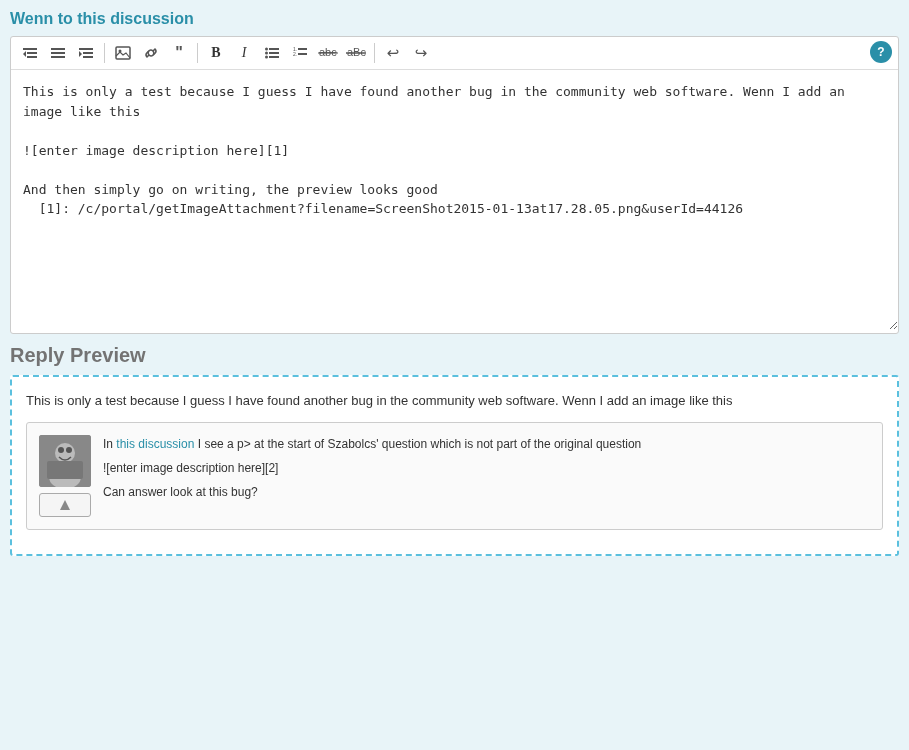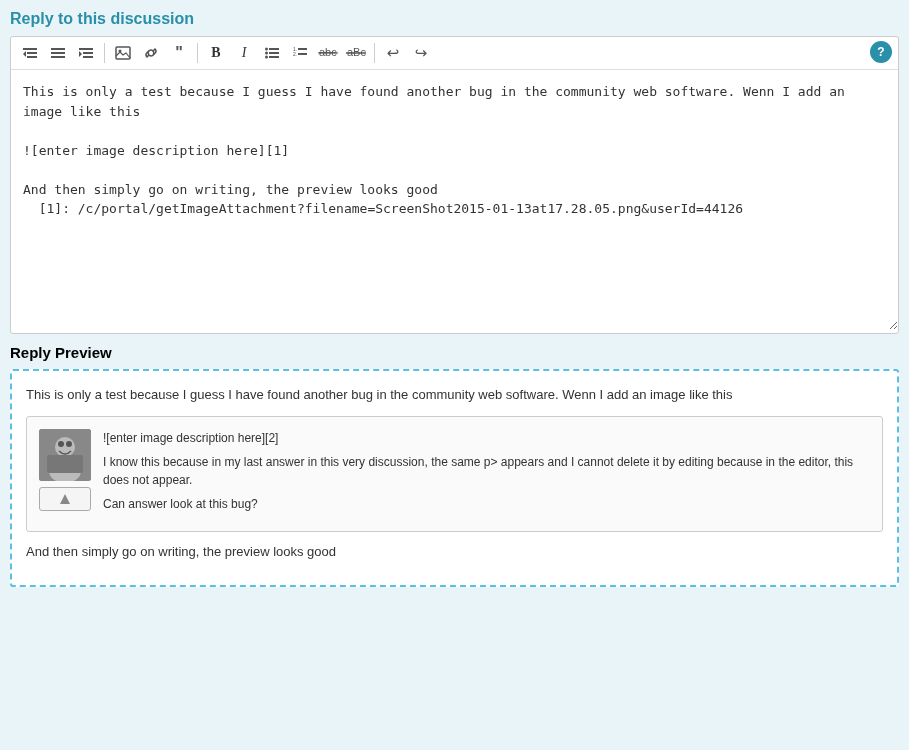--- a/index.html
+++ b/index.html
@@ -90,22 +90,22 @@
 
     .preview-section {
       background: #fff;
       border: 2px dashed #5bc0de;
       border-radius: 3px;
       padding: 0;
       position: relative;
     }
 
     .preview-title {
-      color: #000000;
-      font-size: 15px;
+      color: #737373;
+      font-size: 20px;
       font-weight: bold;
       margin-bottom: 8px;
     }
 
     .preview-content {
       padding: 14px;
       font-size: 13px;
       color: #333;
       line-height: 1.6;
       overflow-y: auto;
@@ -167,21 +167,21 @@
       margin-bottom: 6px;
     }
 
     .preview-para {
       margin-bottom: 8px;
     }
   </style>
 </head>
 <body>
 
-<h1 class="page-title">Reply to this discussion</h1>
+<h1 class="page-title">Wenn to this discussion</h1>
 
 <div class="editor-section">
   <div class="toolbar">
 
     <button class="toolbar-btn" title="Outdent">
       <svg width="14" height="14" viewBox="0 0 14 14">
           <rect x="0" y="2" width="14" height="2" fill="#555"></rect>
           <rect x="4" y="6" width="10" height="2" fill="#555"></rect>
           <rect x="4" y="10" width="10" height="2" fill="#555"></rect>
           <polygon points="3,5 3,11 0,8" fill="#555"></polygon>
@@ -292,21 +292,20 @@
             <rect x="8" y="26" width="36" height="18" rx="2" fill="#777"></rect>
           </svg>
         </div>
         <div class="upvote-btn">
           <svg width="12" height="12" viewBox="0 0 12 12">
               <polygon points="6,1 11,11 1,11" fill="#888"></polygon>
             </svg>
         </div>
       </div>
       <div class="quoted-text">
+        <p>In <a href="#">this discussion</a><span> I see a p&gt; at the start of Szabolcs' question which is not part of the original question</span></p>
         <p>![enter image description here][2]</p>
-        <p>I know this because in my last answer in this very discussion, the same p&gt; appears and I cannot delete it by editing because in the editor, this does not appear.</p>
         <p>Can answer look at this bug?</p>
       </div>
     </div>
 
-    <p class="preview-para">And then simply go on writing, the preview looks good</p>
   </div>
 </div>
 
 </body></html>

